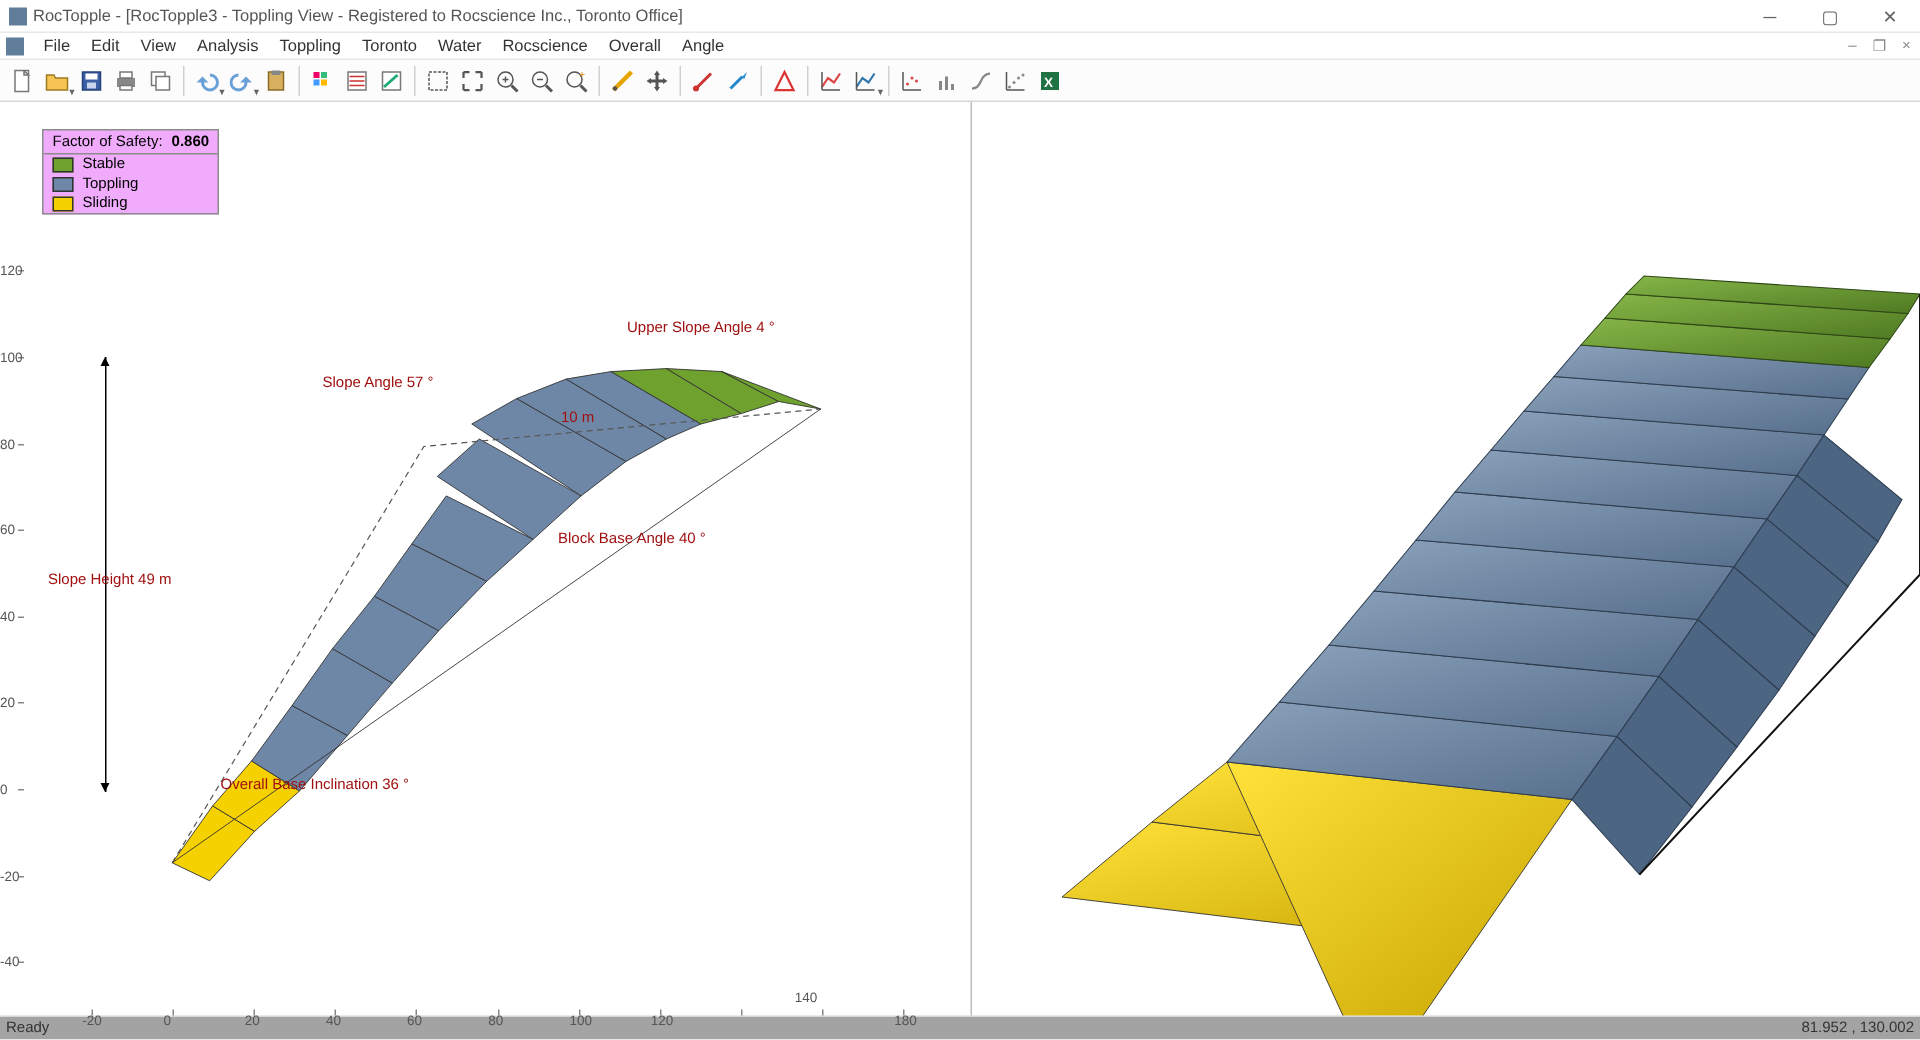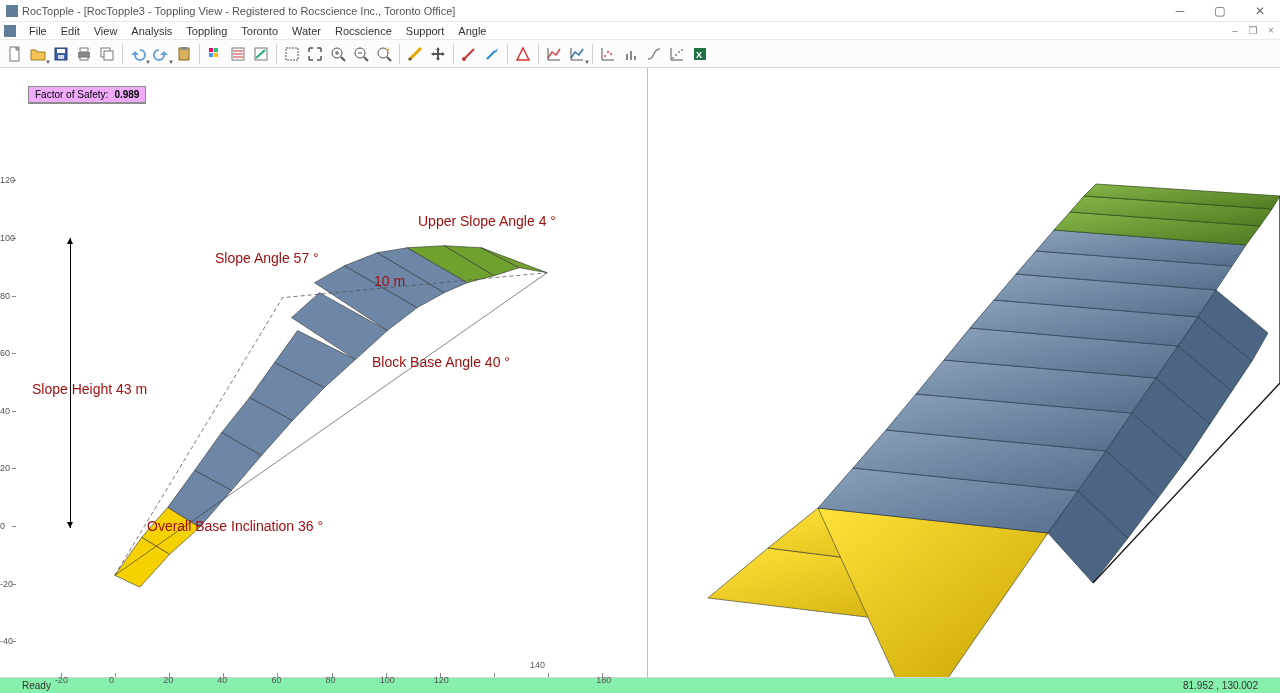--- a/index.html
+++ b/index.html
@@ -62,34 +62,34 @@
   border: 1px solid #8c8c8c; font-size: 10px; min-width: 104px;
 }
 .legend .legend-title {
   border-bottom: 1px solid #8c8c8c; padding: 2px 6px; display: flex; gap: 6px;
 }
 .legend .legend-title b { font-weight: 600; }
 .legend .legend-row { display: flex; align-items: center; gap: 6px; padding: 1px 6px; }
 .legend .swatch { width: 14px; height: 10px; border: 1px solid #333; }
 
 
-.annot { position: absolute; font-size: 14px; color: #a01010; white-space: nowrap; }
+.annot { position: absolute; font-size: 10px; color: #a01010; white-space: nowrap; }
 .dim-arrow { position: absolute; width: 1px; background: #000; }
 .dim-arrow::before, .dim-arrow::after {
   content:''; position:absolute; left:-3px; width:0;height:0;
   border-left:3px solid transparent;border-right:3px solid transparent;
 }
 .dim-arrow::before { top:0; border-bottom:6px solid #000; }
 .dim-arrow::after  { bottom:0; border-top:6px solid #000; }
 
 
 .statusbar {
-  height: 16px; background: #86efac; border-top: 1px solid #d7d7d7;
+  height: 16px; background: #a3a3a3; border-top: 1px solid #d7d7d7;
   display: flex; align-items: center; font-size: 10px; color: #333;
-  padding: 0 22px;
+  padding: 0 4px;
 }
 .statusbar .coords { margin-left: auto; }
 </style>
 </head>
 <body>
 
 <div class="titlebar">
   <div class="title">
     <span class="appicon"></span>
     <span>RocTopple - [RocTopple3 - Toppling View - Registered to Rocscience Inc., Toronto Office]</span>
@@ -104,21 +104,21 @@
 <div class="menubar">
   <span class="mdi-icon"></span>
   <div class="menuitem">File</div>
     <div class="menuitem">Edit</div>
     <div class="menuitem">View</div>
     <div class="menuitem">Analysis</div>
     <div class="menuitem">Toppling</div>
     <div class="menuitem">Toronto</div>
     <div class="menuitem">Water</div>
     <div class="menuitem">Rocscience</div>
-    <div class="menuitem">Support</div>
+    <div class="menuitem">Overall</div>
     <div class="menuitem">Angle</div>
   <div class="mdi-controls">
     <div>–</div>
     <div>❐</div>
     <div>×</div>
   </div>
 </div>
 
 <div class="toolbar" id="toolbar">
     <div class="tb-btn">
@@ -358,22 +358,36 @@
         <div class="axis-label" style="top: 222.6px; left: 0px;">80</div>
         <div class="axis-tick-y" style="top: 170px;"></div>
         <div class="axis-label" style="top: 165px; left: 0px;">100</div>
         <div class="axis-tick-y" style="top: 112.4px;"></div>
         <div class="axis-label" style="top: 107.4px; left: 0px;">120</div>
       </div>
 
     <div class="legend">
       <div class="legend-title">
         <span>Factor of Safety:</span>
-        <b>0.989</b>
+        <b>0.860</b>
       </div>
+      <div id="legend-rows">
+          <div class="legend-row">
+            <span class="swatch" style="background:#6fa12f"></span>
+            <span>Stable</span>
+          </div>
+          <div class="legend-row">
+            <span class="swatch" style="background:#6e87a6"></span>
+            <span>Toppling</span>
+          </div>
+          <div class="legend-row">
+            <span class="swatch" style="background:#f6d100"></span>
+            <span>Sliding</span>
+          </div>
+        </div>
     </div>
 
     <svg class="plot" viewBox="0 0 648 609">
 
       <polygon points="115,508 142,470 170,487 140,520" fill="#f6d100" stroke="#333" stroke-width="0.6"></polygon>
       <polygon points="142,470 168,440 200,460 170,487" fill="#f6d100" stroke="#333" stroke-width="0.6"></polygon>
 
       <polygon points="168,440 195,403 232,423 200,460" fill="#6e87a6" stroke="#333" stroke-width="0.6"></polygon>
       <polygon points="195,403 222,365 262,388 232,423" fill="#6e87a6" stroke="#333" stroke-width="0.6"></polygon>
       <polygon points="222,365 250,330 293,353 262,388" fill="#6e87a6" stroke="#333" stroke-width="0.6"></polygon>
@@ -392,21 +406,21 @@
 
       <line x1="115" y1="508" x2="548" y2="205" stroke="#333" stroke-width="0.6"></line>
     </svg>
 
     <div class="dim-arrow" style="left:70px; top:170px; height:290px;"></div>
 
     <div class="annot" style="left:418px; top:145px;">Upper Slope Angle 4 °</div>
     <div class="annot" style="left:215px; top:182px;">Slope Angle 57 °</div>
     <div class="annot" style="left:374px; top:205px;">10 m</div>
     <div class="annot" style="left:372px; top:286px;">Block Base Angle 40 °</div>
-    <div class="annot" style="left:32px;  top:313px;">Slope Height  43 m</div>
+    <div class="annot" style="left:32px;  top:313px;">Slope Height  49 m</div>
     <div class="annot" style="left:147px; top:450px;">Overall Base Inclination 36 °</div>
   </div>
 
   <div class="pane pane-right">
     <svg viewBox="0 0 632 609" width="100%" height="100%">
       <defs>
         <linearGradient id="gBlue" x1="0" y1="0" x2="1" y2="1">
           <stop offset="0" stop-color="#8aa0ba"></stop>
             <stop offset="1" stop-color="#566f8c"></stop>
         </linearGradient>

